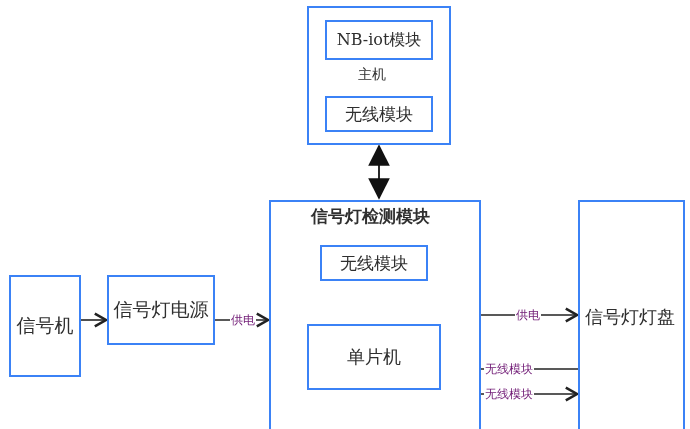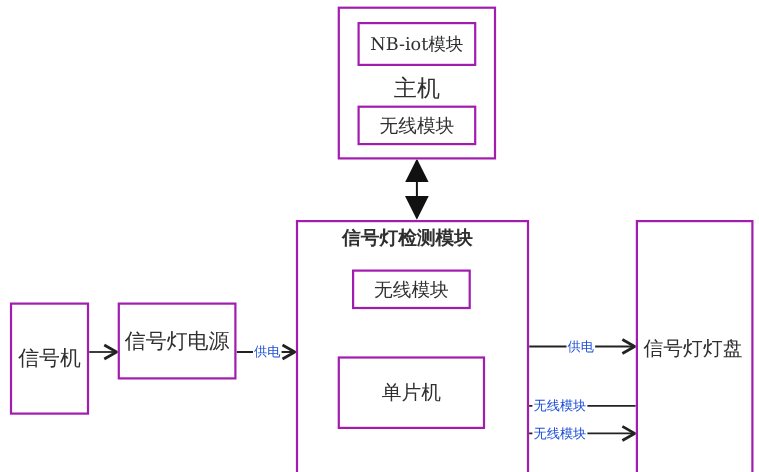--- a/index.html
+++ b/index.html
@@ -1,22 +1,22 @@
 <!DOCTYPE html>
 <html><head>
 <meta charset="utf-8">
 <style>
   html, body { margin:0; padding:0; background:#ffffff; }
   body { width:690px; height:429px; position:relative; overflow:hidden;
          font-family:"DejaVu Serif", "Liberation Serif", serif; color:#2a2a2a; }
-  .box { position:absolute; border:2px solid #a21caf; box-sizing:border-box; background:#fff; }
+  .box { position:absolute; border:2px solid #3b82f6; box-sizing:border-box; background:#fff; }
   .label { position:absolute; white-space:nowrap; color:#2f2f2f; }
   .center { display:flex; align-items:center; justify-content:center; }
   svg.wires { position:absolute; left:0; top:0; }
-  .small { font-size:12px; font-family:"DejaVu Sans", "Liberation Sans", sans-serif; color:#1d4ed8; background:#fff; padding:0 1px; }
+  .small { font-size:12px; font-family:"DejaVu Sans", "Liberation Sans", sans-serif; color:#701a75; background:#fff; padding:0 1px; }
 </style>
 </head>
 <body>
 
 <svg class="wires" width="690" height="429">
   <defs>
     <marker id="open" markerWidth="10" markerHeight="10" refX="8" refY="5" orient="auto">
       <path d="M1,1 L8,5 L1,9" fill="none" stroke="#222" stroke-width="1.6"></path>
     </marker>
     <marker id="openStart" markerWidth="10" markerHeight="10" refX="2" refY="5" orient="auto">
@@ -42,21 +42,21 @@
 
   <line x1="578" y1="369" x2="441" y2="369" stroke="#222" stroke-width="1.6" marker-end="url(#open)"></line>
 
   <line x1="441" y1="394" x2="577" y2="394" stroke="#222" stroke-width="1.6" marker-end="url(#open)"></line>
 </svg>
 
 <div class="box" style="left:307px;top:6px;width:144px;height:139px;"></div>
 <div class="box center" style="left:325px;top:20px;width:108px;height:40px;">
   <span class="label" style="position:static;font-size:16px;">NB-iot模块</span>
 </div>
-<span class="label" style="left:358px;top:66px;font-size:21px;">主机</span>
+<span class="label" style="left:358px;top:66px;font-size:14px;">主机</span>
 <div class="box center" style="left:325px;top:96px;width:108px;height:36px;">
   <span class="label" style="position:static;font-size:17px;">无线模块</span>
 </div>
 
 <div class="box" style="left:269px;top:200px;width:212px;height:240px;"></div>
 <span class="label" style="left:311px;top:205px;font-size:17px;font-weight:bold;">信号灯检测模块</span>
 <div class="box center" style="left:320px;top:245px;width:108px;height:36px;">
   <span class="label" style="position:static;font-size:17px;">无线模块</span>
 </div>
 <div class="box center" style="left:307px;top:324px;width:134px;height:66px;">

